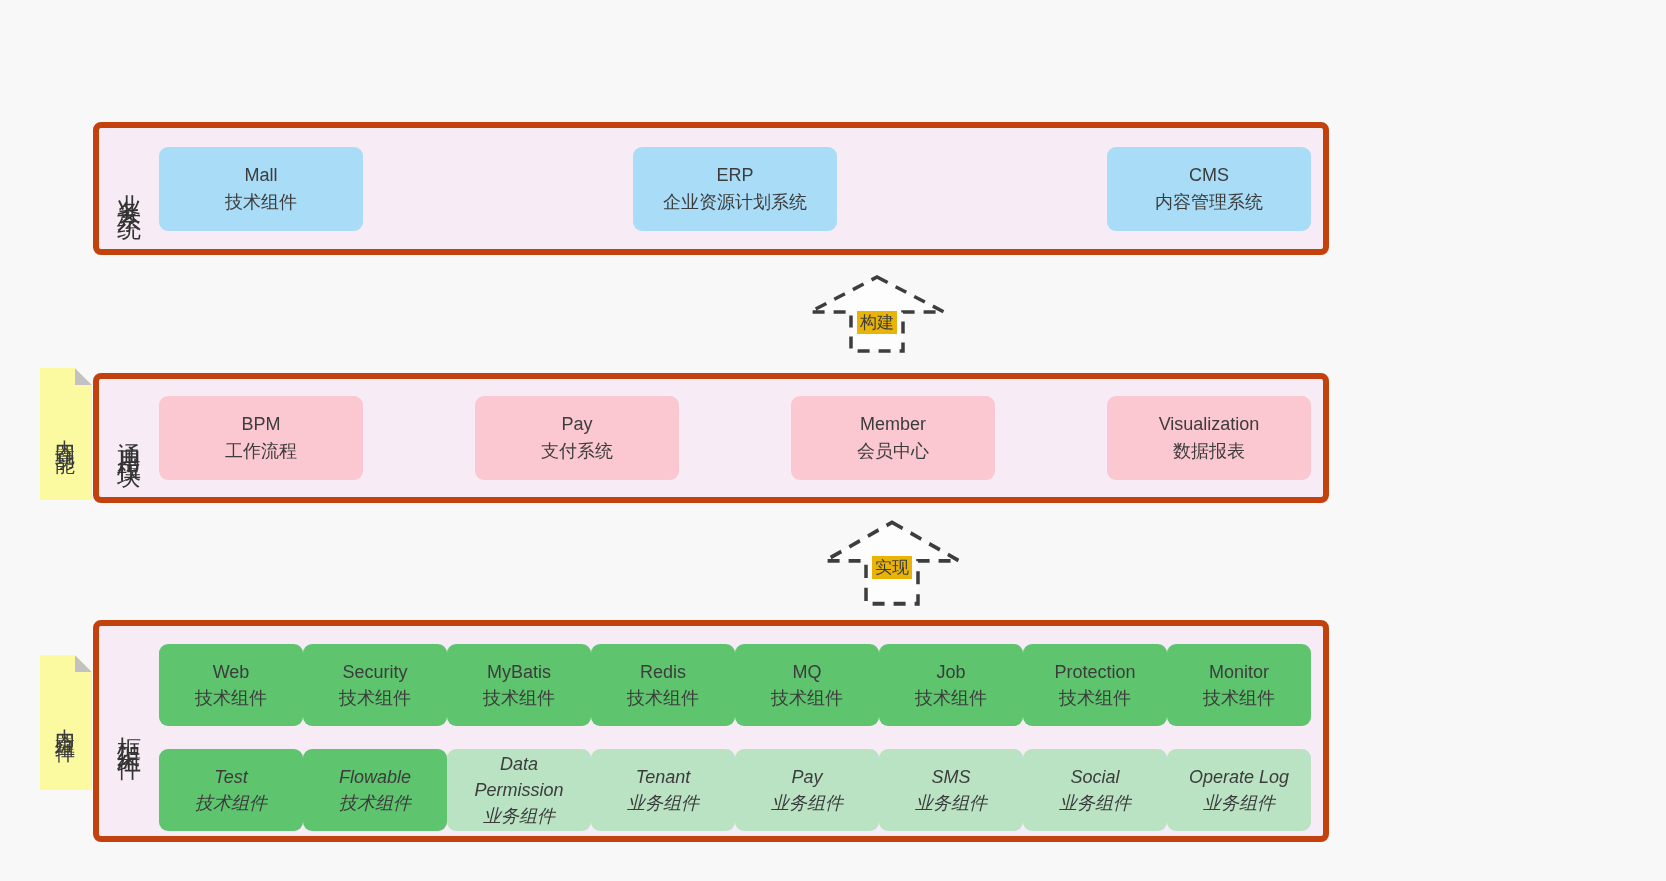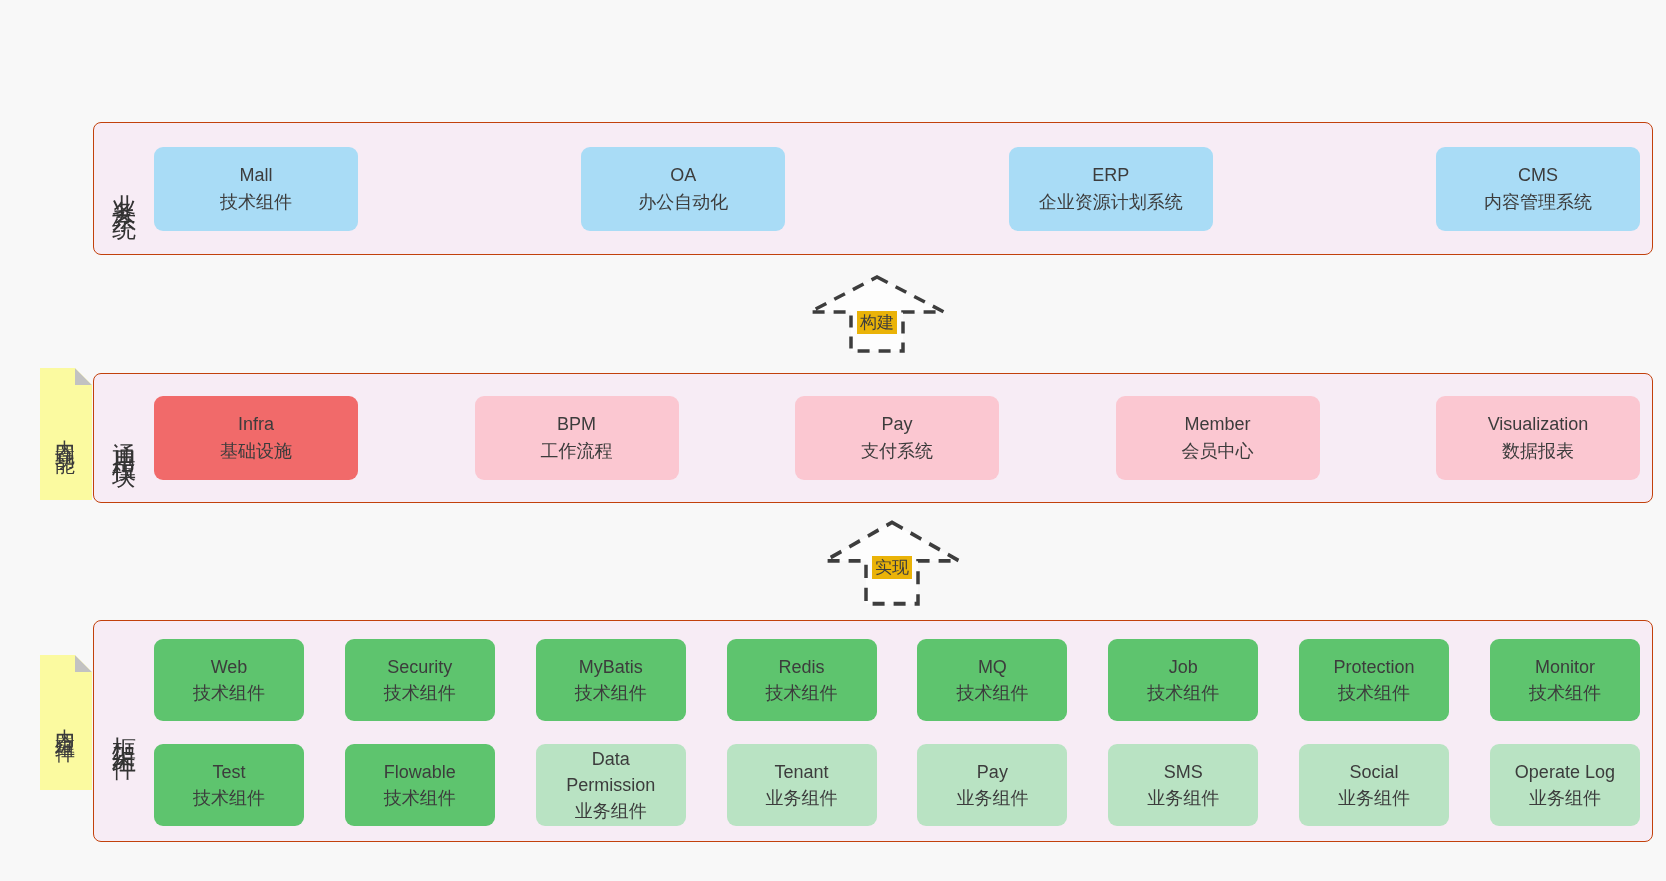--- a/index.html
+++ b/index.html
@@ -1,36 +1,36 @@
 <!DOCTYPE html>
 <html><head>
 <meta charset="utf-8">
 <style>
   * { margin:0; padding:0; box-sizing:border-box; }
   html,body { background:#f8f8f8; }
   body { font-family:"Liberation Sans","DejaVu Sans",sans-serif; color:#333; }
   .canvas { position:relative; width:1666px; height:881px; background:#f8f8f8; overflow:hidden; }
 
   
-  .layer { position:absolute; left:93px; width:1560px; background:#f7ecf5;
-           border:1px solid #c2410c; border-radius:8px; }
+  .layer { position:absolute; left:93px; width:1236px; background:#f7ecf5;
+           border:6px solid #c2410c; border-radius:8px; }
   .layer-business   { top:122px; height:133px; }
   .layer-modules    { top:373px; height:130px; }
   .layer-components { top:620px; height:222px;padding-left:14px; }
 
   .layer-label { position:absolute; left:0; top:0; bottom:0; width:60px;
                  display:flex; align-items:center; justify-content:center;
                  writing-mode:vertical-rl; text-orientation:upright;
                  font-size:24px; letter-spacing:7px; color:#333; }
 
   .row { position:absolute; left:60px; right:12px; display:flex;
          justify-content:space-between; align-items:center; }
   .row-full { top:0; bottom:0; }
   .row3a { top:18px; height:82px; }
-  .row3b { top:123px; height:82px; }
+  .row3b { top:123px; height:82px;font-style:italic; }
 
   
   .box { display:flex; flex-direction:column; align-items:center; justify-content:center;
          text-align:center; border-radius:9px; font-size:18px; line-height:27px;
          color:#3c3c3c; padding:0 10px; }
   .box-lg { width:204px; height:84px; }
   .box-sm { width:150px; height:82px; line-height:26px; }
   .blue       { background:#a9dcf6; }
   .red        { background:#f16a6a; }
   .pink       { background:#fbc7d1; }
@@ -73,48 +73,40 @@
   </div>
 
   <div class="layer layer-business">
     <div class="layer-label">业务系统</div>
     <div class="row row-full">
       <div class="box box-lg blue">
         <span>Mall</span>
         <span>技术组件</span>
       </div>
       <div class="box box-lg blue">
-        <span>OA</span>
-        <span>办公自动化</span>
-      </div>
-      <div class="box box-lg blue">
         <span>ERP</span>
         <span>企业资源计划系统</span>
       </div>
       <div class="box box-lg blue">
         <span>CMS</span>
         <span>内容管理系统</span>
       </div>
     </div>
   </div>
 
   <div class="arrow arrow-build">
     <svg viewBox="0 0 140 80" preserveAspectRatio="none">
       <polygon points="70,3 137,38 96,38 96,77 44,77 44,38 3,38" fill="#fdfdfd" stroke="#3d3d3d" stroke-width="3.5" stroke-dasharray="12 9"></polygon>
     </svg>
     <span class="arrow-label">构建</span>
   </div>
 
   <div class="layer layer-modules">
     <div class="layer-label">通用模块</div>
     <div class="row row-full">
-      <div class="box box-lg red">
-        <span>Infra</span>
-        <span>基础设施</span>
-      </div>
       <div class="box box-lg pink">
         <span>BPM</span>
         <span>工作流程</span>
       </div>
       <div class="box box-lg pink">
         <span>Pay</span>
         <span>支付系统</span>
       </div>
       <div class="box box-lg pink">
         <span>Member</span>

